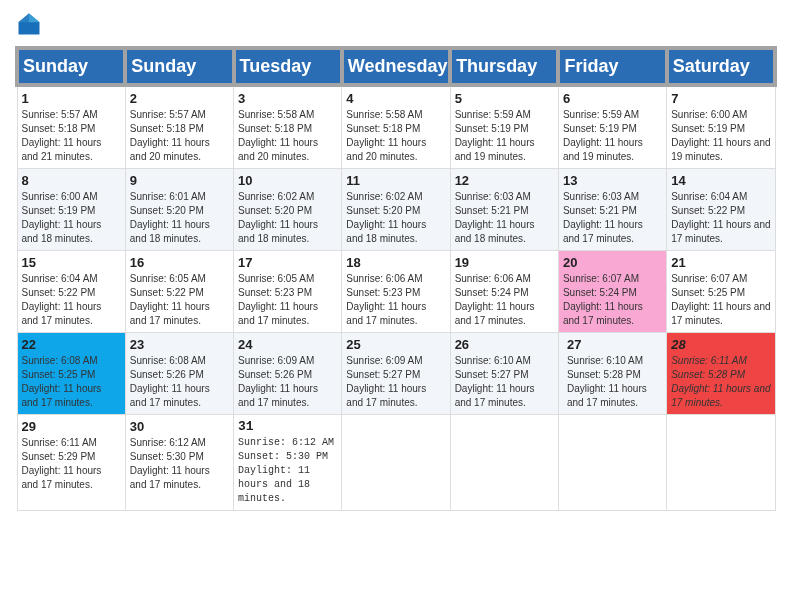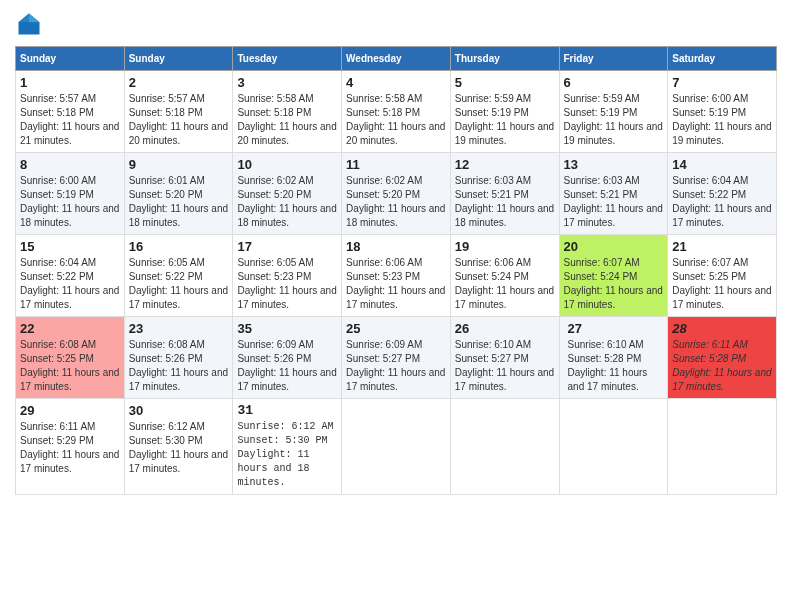--- a/index.html
+++ b/index.html
@@ -61,25 +61,25 @@
       color: #555;
     }
     .calendar-table {
       width: 100%;
       border-collapse: collapse;
       table-layout: fixed;
     }
     .calendar-table th {
       background: #2a6db5;
       color: #fff;
-      font-size: 10px;
+      font-size: 18px;
       font-weight: bold;
       padding: 6px 4px;
       text-align: left;
-      border: 1px solid #a3a3a3;
+      border: 4px solid #a3a3a3;
     }
     .calendar-table td {
       vertical-align: top;
       border: 1px solid #ddd;
       padding: 4px 4px 4px 4px;
       font-size: 9.5px;
       color: #333;
       background: #fff;
       height: 80px;
     }
@@ -157,27 +157,27 @@
           <td style="background: rgb(242, 246, 251);"><span class="day-num">12</span><span class="cell-text">Sunrise: 6:03 AM<br>Sunset: 5:21 PM<br>Daylight: 11 hours and 18 minutes.</span></td>
           <td style="background: rgb(242, 246, 251); margin-left: 16px;"><span class="day-num">13</span><span class="cell-text">Sunrise: 6:03 AM<br>Sunset: 5:21 PM<br>Daylight: 11 hours and 17 minutes.</span></td>
           <td style="background: rgb(242, 246, 251);"><span class="day-num">14</span><span class="cell-text">Sunrise: 6:04 AM<br>Sunset: 5:22 PM<br>Daylight: 11 hours and 17 minutes.</span></td>
         </tr>
         <tr>
           <td style="background: rgb(255, 255, 255);"><span class="day-num">15</span><span class="cell-text">Sunrise: 6:04 AM<br>Sunset: 5:22 PM<br>Daylight: 11 hours and 17 minutes.</span></td>
           <td style="background: rgb(255, 255, 255);"><span class="day-num">16</span><span class="cell-text">Sunrise: 6:05 AM<br>Sunset: 5:22 PM<br>Daylight: 11 hours and 17 minutes.</span></td>
           <td style="background: rgb(255, 255, 255);"><span class="day-num">17</span><span class="cell-text">Sunrise: 6:05 AM<br>Sunset: 5:23 PM<br>Daylight: 11 hours and 17 minutes.</span></td>
           <td style="background: rgb(255, 255, 255);"><span class="day-num">18</span><span class="cell-text">Sunrise: 6:06 AM<br>Sunset: 5:23 PM<br>Daylight: 11 hours and 17 minutes.</span></td>
           <td style="background: rgb(255, 255, 255);"><span class="day-num">19</span><span class="cell-text">Sunrise: 6:06 AM<br>Sunset: 5:24 PM<br>Daylight: 11 hours and 17 minutes.</span></td>
-          <td style="background: #bef264;"><span class="day-num">20</span><span class="cell-text">Sunrise: 6:07 AM<br>Sunset: 5:24 PM<br>Daylight: 11 hours and 17 minutes.</span></td>
+          <td style="background: #f9a8d4;"><span class="day-num">20</span><span class="cell-text">Sunrise: 6:07 AM<br>Sunset: 5:24 PM<br>Daylight: 11 hours and 17 minutes.</span></td>
           <td style="background: rgb(255, 255, 255); margin-top: 16px;"><span class="day-num">21</span><span class="cell-text">Sunrise: 6:07 AM<br>Sunset: 5:25 PM<br>Daylight: 11 hours and 17 minutes.</span></td>
         </tr>
         <tr>
-          <td style="background: #fca5a5;"><span class="day-num">22</span><span class="cell-text">Sunrise: 6:08 AM<br>Sunset: 5:25 PM<br>Daylight: 11 hours and 17 minutes.</span></td>
+          <td style="background: #0ea5e9;"><span class="day-num">22</span><span class="cell-text">Sunrise: 6:08 AM<br>Sunset: 5:25 PM<br>Daylight: 11 hours and 17 minutes.</span></td>
           <td style="background: rgb(242, 246, 251);"><span class="day-num">23</span><span class="cell-text">Sunrise: 6:08 AM<br>Sunset: 5:26 PM<br>Daylight: 11 hours and 17 minutes.</span></td>
-          <td style="background: rgb(242, 246, 251);"><span class="day-num">35</span><span class="cell-text">Sunrise: 6:09 AM<br>Sunset: 5:26 PM<br>Daylight: 11 hours and 17 minutes.</span></td>
+          <td style="background: rgb(242, 246, 251);"><span class="day-num">24</span><span class="cell-text">Sunrise: 6:09 AM<br>Sunset: 5:26 PM<br>Daylight: 11 hours and 17 minutes.</span></td>
           <td style="background: rgb(242, 246, 251);"><span class="day-num">25</span><span class="cell-text">Sunrise: 6:09 AM<br>Sunset: 5:27 PM<br>Daylight: 11 hours and 17 minutes.</span></td>
           <td style="background: rgb(242, 246, 251);"><span class="day-num">26</span><span class="cell-text">Sunrise: 6:10 AM<br>Sunset: 5:27 PM<br>Daylight: 11 hours and 17 minutes.</span></td>
           <td style="background: rgb(242, 246, 251); padding-left: 8px;"><span class="day-num">27</span><span class="cell-text">Sunrise: 6:10 AM<br>Sunset: 5:28 PM<br>Daylight: 11 hours and 17 minutes.</span></td>
           <td style="background: #ef4444; font-style: italic;"><span class="day-num">28</span><span class="cell-text">Sunrise: 6:11 AM<br>Sunset: 5:28 PM<br>Daylight: 11 hours and 17 minutes.</span></td>
         </tr>
         <tr>
           <td style="background: rgb(255, 255, 255);"><span class="day-num">29</span><span class="cell-text">Sunrise: 6:11 AM<br>Sunset: 5:29 PM<br>Daylight: 11 hours and 17 minutes.</span></td>
           <td style="background: rgb(255, 255, 255);"><span class="day-num">30</span><span class="cell-text">Sunrise: 6:12 AM<br>Sunset: 5:30 PM<br>Daylight: 11 hours and 17 minutes.</span></td>
           <td style="background: rgb(255, 255, 255); font-family: Liberation Mono, monospace;"><span class="day-num">31</span><span class="cell-text">Sunrise: 6:12 AM<br>Sunset: 5:30 PM<br>Daylight: 11 hours and 18 minutes.</span></td>
           <td class="empty-cell"></td>

